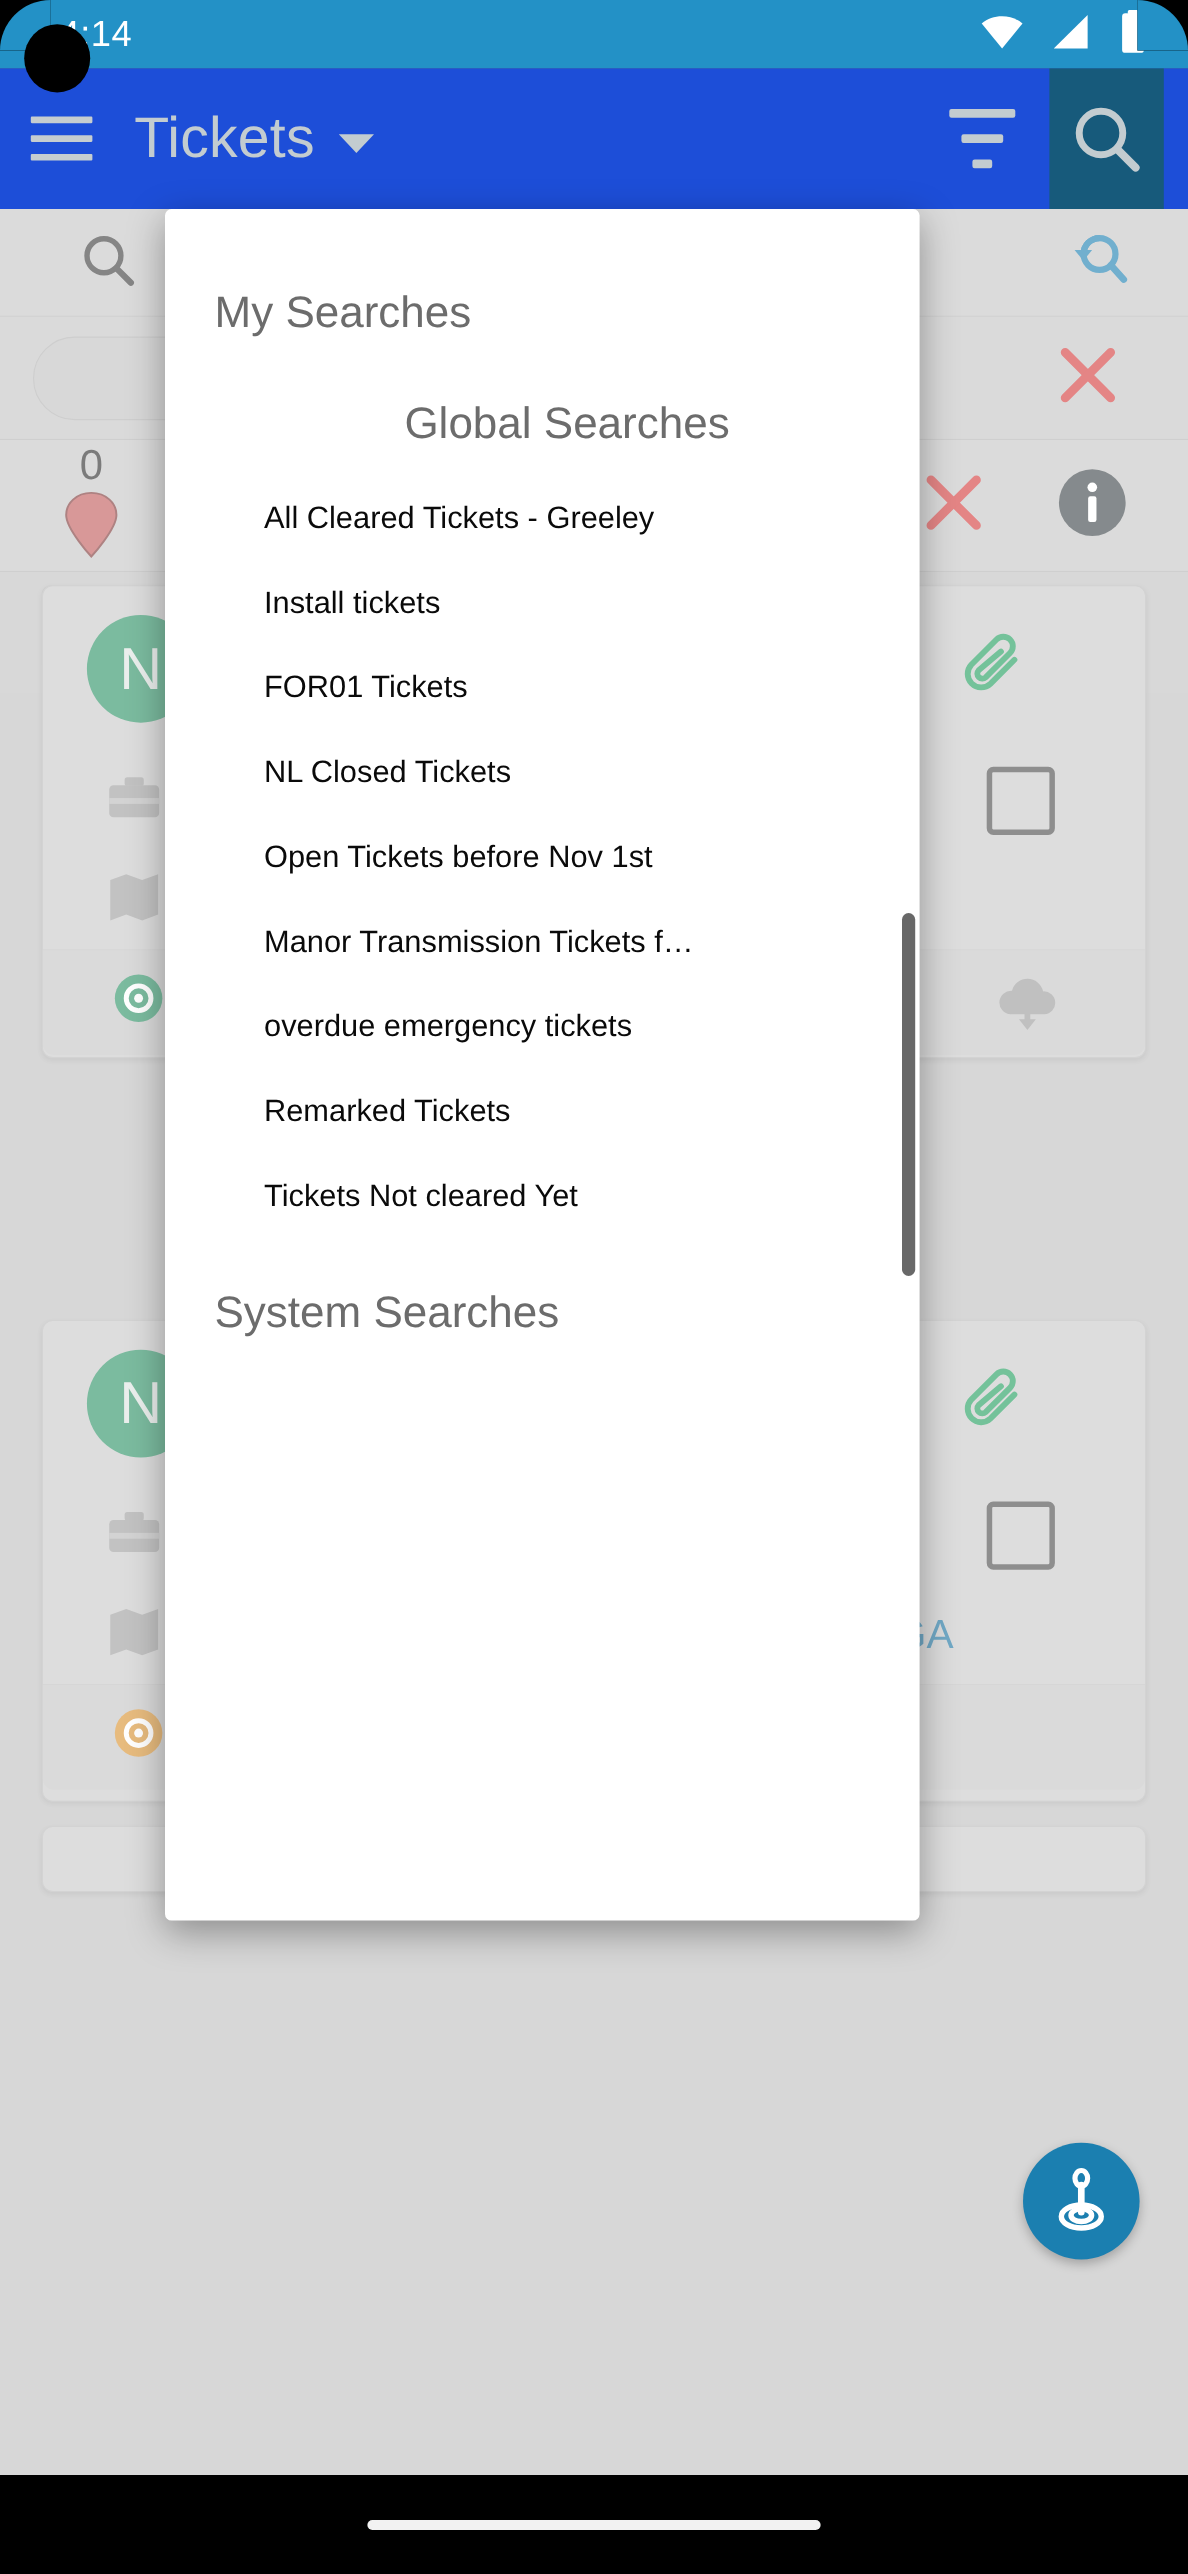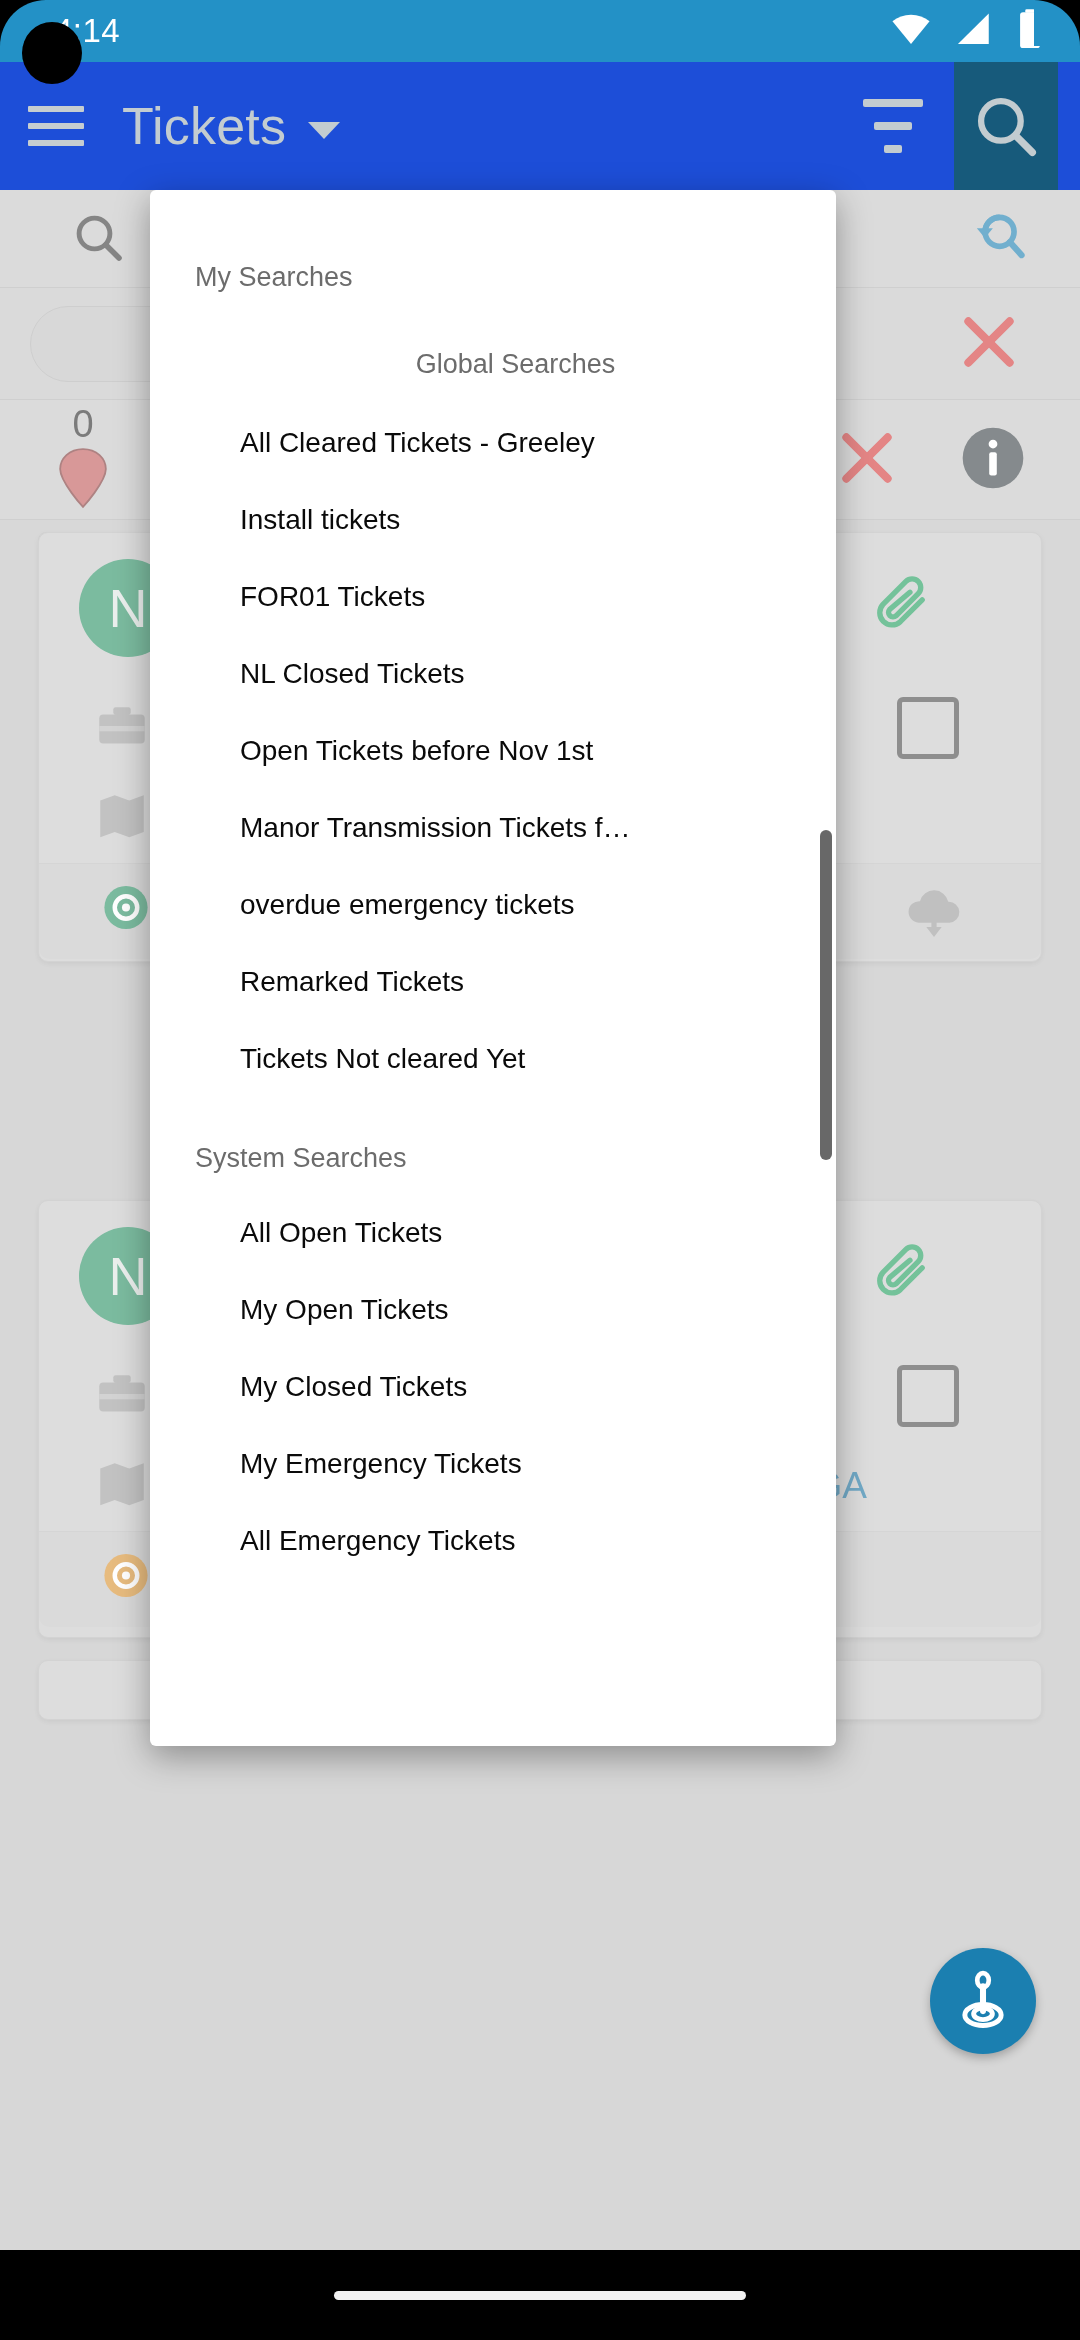--- a/index.html
+++ b/index.html
@@ -202,21 +202,21 @@
 
   
   #dialog {
     position:absolute; left:150px; top:190px;
     width:686px; height:1556px;
     background:#ffffff; border-radius:6px;
     box-shadow:0 10px 34px rgba(0,0,0,0.35);
     z-index:10; overflow:hidden;
   }
   .sec-header {
-    font-size:27px; color:#6c6c6c; font-weight:400;
+    font-size:40px; color:#6c6c6c; font-weight:400;
     padding-left:45px;
   }
   #hdr-my { padding-top:72px; }
   #hdr-global { padding-top:56px;text-align:center; }
   #hdr-system { padding-top:46px; }
 
   .opt-list { margin-top:24px; }
   .opt-item {
     font-size:28px; color:#0a0a0a;
     padding:0 30px 0 90px;
@@ -514,27 +514,20 @@
       <div class="opt-item">FOR01 Tickets</div>
       <div class="opt-item">NL Closed Tickets</div>
       <div class="opt-item">Open Tickets before Nov 1st</div>
       <div class="opt-item">Manor Transmission Tickets f…</div>
       <div class="opt-item">overdue emergency tickets</div>
       <div class="opt-item">Remarked Tickets</div>
       <div class="opt-item">Tickets Not cleared Yet</div>
     </div>
 
     <div class="sec-header" id="hdr-system">System Searches</div>
-    <div class="opt-list" id="sys-list">
-      <div class="opt-item">All Open Tickets</div>
-      <div class="opt-item">My Open Tickets</div>
-      <div class="opt-item">My Closed Tickets</div>
-      <div class="opt-item">My Emergency Tickets</div>
-      <div class="opt-item">All Emergency Tickets</div>
-    </div>
 
     <div id="dlg-scroll"></div>
   </div>
 
   <div id="nav-bar">
     <div id="nav-pill"></div>
   </div>
 
 </div>
 

